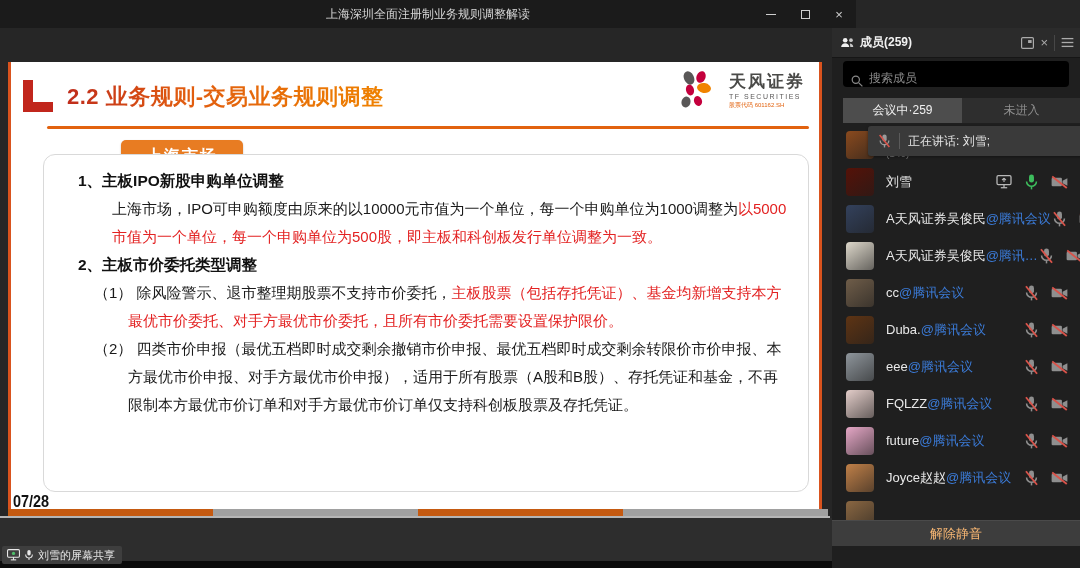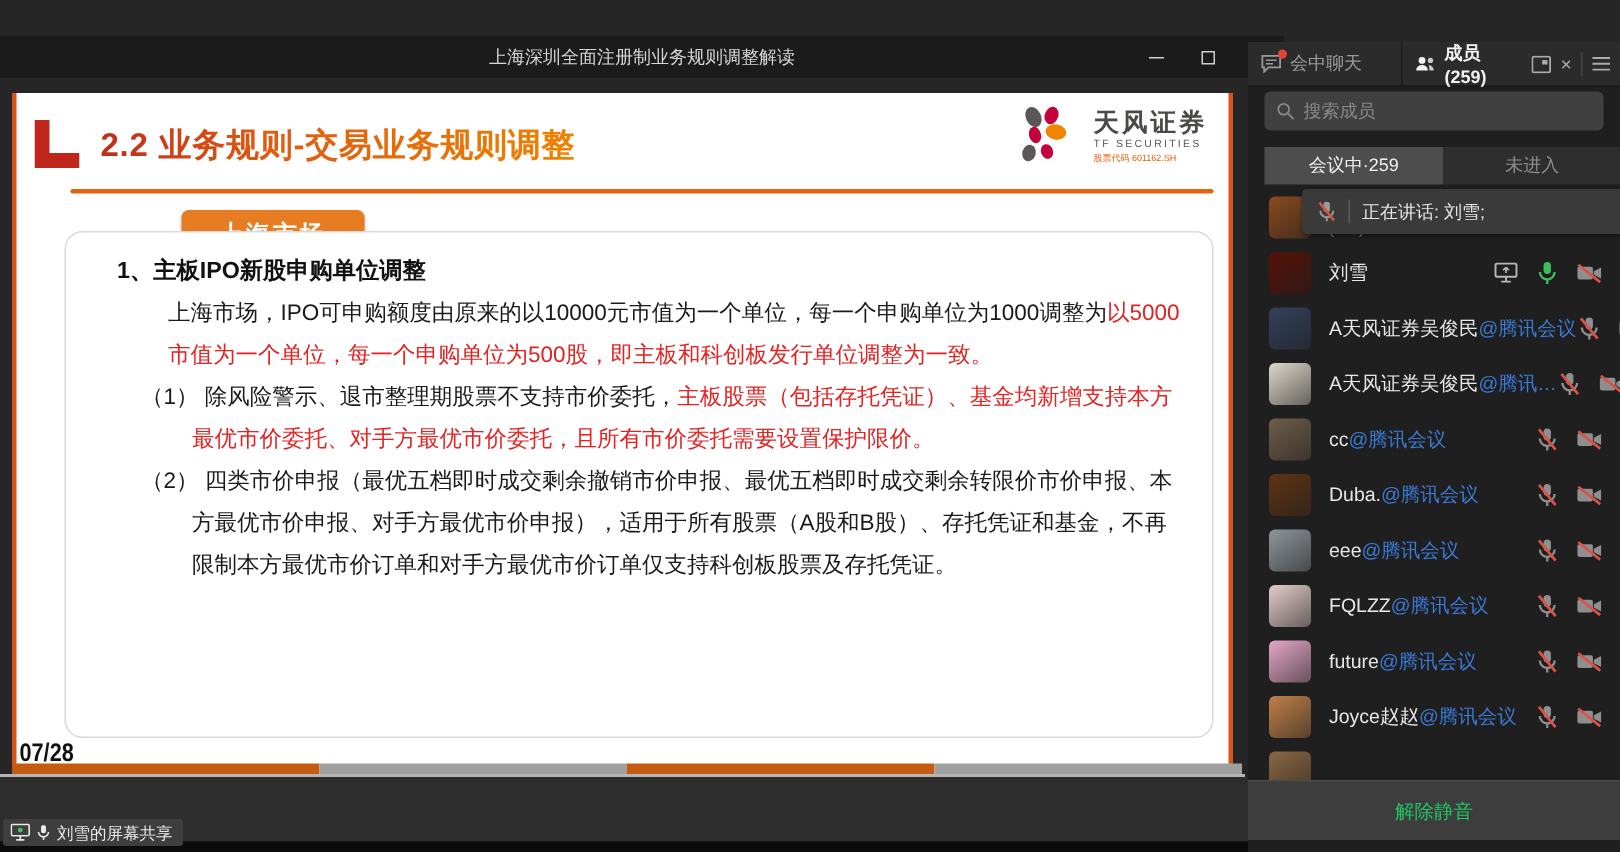--- a/index.html
+++ b/index.html
@@ -1,21 +1,21 @@
 <!DOCTYPE html>
 <html><head>
 <meta charset="utf-8">
 <style>
   * { margin:0; padding:0; box-sizing:border-box; }
   html,body { background:#000; }
   body { font-family:"Liberation Sans","DejaVu Sans",sans-serif; }
   .screen { position:relative; width:1080px; height:568px; background:#262626; overflow:hidden; }
 
   
-  .titlebar { position:absolute; left:0; top:0; width:856px; height:28px; background:#1b1b1b; display:flex; align-items:center; justify-content:center;margin-top:24px; }
+  .titlebar { position:absolute; left:0; top:0; width:856px; height:28px; background:#1b1b1b; display:flex; align-items:center; justify-content:center; }
   .titlebar-title { color:#d6d6d6; font-size:12px; }
   .win-controls { position:absolute; right:0; top:0; height:28px; display:flex; }
   .win-btn { width:34px; height:28px; display:flex; align-items:center; justify-content:center; color:#cfcfcf; font-size:13px; cursor:pointer; }
   .min-glyph { display:inline-block; width:10px; height:1px; background:#cfcfcf; }
   .max-glyph { display:inline-block; width:9px; height:9px; border:1px solid #cfcfcf; }
 
   
   .slide { position:absolute; left:8px; top:62px; width:814px; height:454px; background:#ffffff; border-left:3px solid #d9531e; border-right:3px solid #d9531e; }
   .slide-underline-strip { position:absolute; left:0; top:516px; width:830px; height:2px; background:#b5b5b5; }
   .slide-header { position:absolute; left:0; top:0; width:100%; height:66px; }
@@ -63,42 +63,42 @@
   .sb-tab { display:flex; align-items:center; gap:5px; height:30px; padding:0 8px; cursor:pointer; }
   .sb-tab .tab-label { font-size:12px; }
   .tab-chat { width:106px; border-right:1px solid #1c1c1c; position:relative; }
   .tab-chat .tab-label { color:#9a9a9a; }
   .tab-members .tab-label { color:#f2f2f2; font-weight:bold; }
   .chat-dot { position:absolute; left:20px; top:5px; width:6px; height:6px; border-radius:50%; background:#e2443a; }
   .sb-header-icons { margin-left:auto; display:flex; align-items:center; gap:6px; padding-right:6px; }
   .hdr-ic { color:#ababab; font-size:13px; cursor:pointer; display:flex; align-items:center; }
   .hdr-sep { width:1px; height:16px; background:#474747; }
 
-  .sb-search { position:absolute; left:11px; top:33px; width:226px; height:26px; background:#404040; border-radius:4px; display:flex; align-items:center; gap:6px; padding:0 8px; cursor:text; }
+  .sb-search { position:absolute; left:11px; top:33px; width:226px; height:26px; background:#000000; border-radius:4px; display:flex; align-items:flex-end; gap:6px; padding:0 8px; cursor:text; }
   .sb-search .ph { color:#8a8a8a; font-size:12px; }
 
   .sb-filter { position:absolute; left:11px; top:70px; width:238px; height:25px; display:flex; }
   .filter-btn { flex:1; display:flex; align-items:center; justify-content:center; font-size:12px; cursor:pointer; }
   .filter-active { background:#4d4d4d; color:#f0f0f0; }
   .filter-inactive { background:#2e2e2e; color:#8f8f8f; }
 
   .member-list { position:absolute; left:0; top:98px; width:248px; height:394px; overflow:hidden; }
   .member-row { position:relative; height:37px; display:flex; align-items:center; padding:0 12px 0 14px; cursor:pointer; }
   .avatar { width:28px; height:28px; border-radius:4px; flex:0 0 28px; }
   .m-name { margin-left:12px; font-size:13px; color:#e8e8e8; white-space:nowrap; }
   .m-tag { font-size:13px; color:#3b7bd8; white-space:nowrap; }
   .m-sub { margin-left:12px; margin-top:18px; font-size:10px; color:#7d7d7d; }
   .m-icons { margin-left:auto; display:flex; align-items:center; gap:11px; }
   .m-ic { width:17px; height:17px; display:flex; align-items:center; justify-content:center; cursor:pointer; }
 
   .speaking-tip { position:absolute; left:36px; top:98px; width:216px; height:30px; background:#3a3a3a; border-radius:3px; display:flex; align-items:center; gap:8px; padding:0 10px; z-index:5; box-shadow:0 1px 3px rgba(0,0,0,.4); }
   .speaking-tip .tip-sep { width:1px; height:16px; background:#5a5a5a; }
   .speaking-tip .tip-text { color:#e6e6e6; font-size:12px; white-space:nowrap; }
 
-  .unmute-bar { position:absolute; left:0; top:492px; width:248px; height:40px; background:#3d3d3d; display:flex; align-items:center; justify-content:center; color:#22c55e; font-size:13px; cursor:pointer; border-top:1px solid #4a4a4a; }
+  .unmute-bar { position:absolute; left:0; top:492px; width:248px; height:26px; background:#3d3d3d; display:flex; align-items:center; justify-content:center; color:#fdba74; font-size:13px; cursor:pointer; border-top:1px solid #4a4a4a; }
 </style>
 </head>
 <body>
 
 <div class="screen">
 
   <div class="titlebar">
     <span class="titlebar-title">上海深圳全面注册制业务规则调整解读</span>
     <div class="win-controls">
       <span class="win-btn">
@@ -135,20 +135,21 @@
         </div>
       </div>
       <div class="divider"></div>
     </div>
 
     <div class="market-tab">上海市场</div>
 
     <div class="content-card">
       <div class="sec-heading">1、主板IPO新股申购单位调整</div>
       <div class="sec-body"><span>上海市场，IPO可申购额度由原来的以10000元市值为一个单位，每一个申购单位为1000调整为</span><span class="red">以5000市值为一个单位，每一个申购单位为500股，即主板和科创板发行单位调整为一致。</span></div>
+      <div class="sec-heading">2、主板市价委托类型调整</div>
       <div class="sec-item"><span>（1） 除风险警示、退市整理期股票不支持市价委托，</span><span class="red">主板股票（包括存托凭证）、基金均新增支持本方最优市价委托、对手方最优市价委托，且所有市价委托需要设置保护限价。</span></div>
       <div class="sec-item">（2） 四类市价申报（最优五档即时成交剩余撤销市价申报、最优五档即时成交剩余转限价市价申报、本方最优市价申报、对手方最优市价申报），适用于所有股票（A股和B股）、存托凭证和基金，不再限制本方最优市价订单和对手方最优市价订单仅支持科创板股票及存托凭证。</div>
     </div>
 
     <div class="page-number">07/28</div>
     <div class="progress-stripe">
       <span class="seg seg-o"></span>
         <span class="seg seg-g"></span>
         <span class="seg seg-o"></span>
         <span class="seg seg-g"></span>
@@ -206,29 +207,20 @@
             <rect x="11" y="1" width="8" height="8" rx="1" fill="#2b7de9"></rect>
             <rect x="1" y="11" width="8" height="8" rx="1" fill="#f1c40f"></rect>
             <rect x="11" y="11" width="8" height="8" rx="1" fill="#9b59b6"></rect>
           </svg>
       </span>
     </div>
   </div>
 
   <div class="sidebar">
     <div class="sb-header">
-      <div class="sb-tab tab-chat">
-        <svg width="15" height="13" viewBox="0 0 24 22">
-          <path d="M2 2h20v13H9l-5 5v-5H2z" fill="none" stroke="#9a9a9a" stroke-width="2"></path>
-          <line x1="6" y1="7" x2="18" y2="7" stroke="#9a9a9a" stroke-width="1.6"></line>
-          <line x1="6" y1="11" x2="14" y2="11" stroke="#9a9a9a" stroke-width="1.6"></line>
-        </svg>
-        <span class="chat-dot"></span>
-        <span class="tab-label">会中聊天</span>
-      </div>
       <div class="sb-tab tab-members">
         <svg width="15" height="13" viewBox="0 0 26 20">
           <circle cx="9" cy="6" r="4" fill="#f2f2f2"></circle>
           <path d="M2 18c0-4 3.5-6.5 7-6.5s7 2.5 7 6.5z" fill="#f2f2f2"></path>
           <circle cx="19" cy="6" r="3.2" fill="#c9c9c9"></circle>
           <path d="M17 11.7c3 0 6 2.3 6 6.3h-5" fill="#c9c9c9"></path>
         </svg>
         <span class="tab-label">成员(259)</span>
       </div>
       <div class="sb-header-icons">

